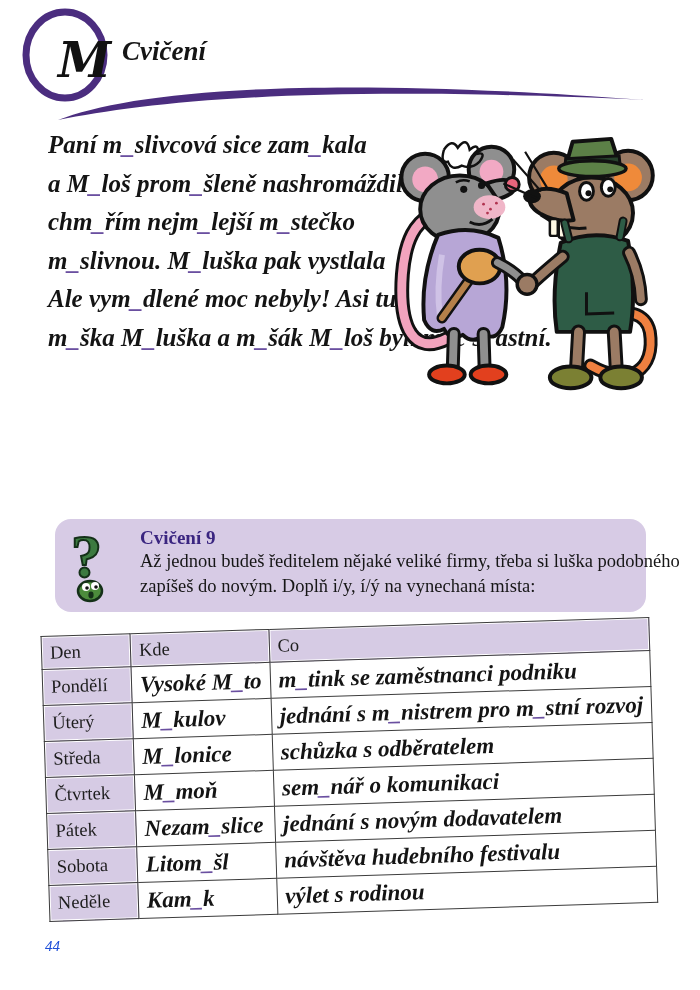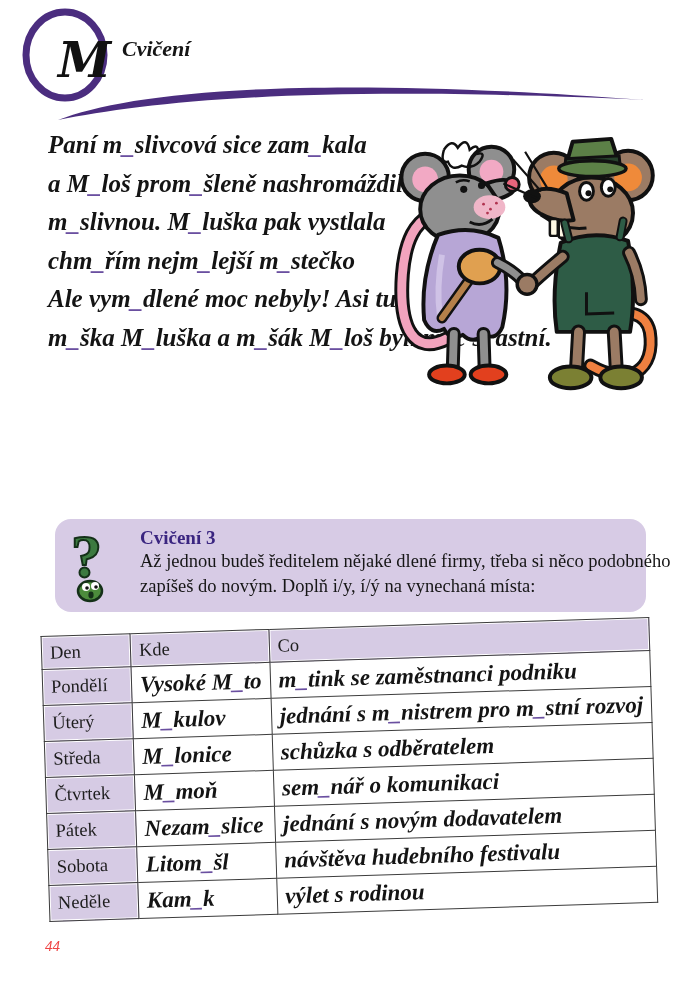--- a/index.html
+++ b/index.html
@@ -4,21 +4,21 @@
 <style>
   html,body{margin:0;padding:0;background:#ffffff;}
   .page{position:relative;width:700px;height:990px;background:#ffffff;overflow:hidden;
         font-family:"Liberation Serif",serif;color:#1d1d1d;}
 
   
   .logo{position:absolute;left:18px;top:6px;width:94px;height:100px;}
   .logo-letter{position:absolute;left:40px;top:26px;font-family:"DejaVu Serif",serif;
                font-style:italic;font-weight:bold;font-size:48px;color:#111;}
   .chapter-title{position:absolute;left:122px;top:36px;font-family:"Liberation Serif",serif;
-                 font-style:italic;font-weight:600;font-size:22px;color:#151515;}
+                 font-style:italic;font-weight:600;font-size:27px;color:#151515;}
   .swoosh{position:absolute;left:0;top:62px;width:700px;height:60px;}
 
   
   .story{position:absolute;left:48px;top:126px;}
   .hand{font-family:"Liberation Serif",serif;font-style:italic;font-weight:600;
         font-size:25px;color:#141414;white-space:nowrap;}
   .story .hand{line-height:38.5px;}
   .blank{color:#6a4fa0;font-weight:bold;}
 
   
@@ -38,43 +38,43 @@
             transform-origin:0 50%;}
   table.diary{border-collapse:collapse;background:#fff;}
   table.diary td,table.diary th{border:1.6px solid #3c3c3c;box-shadow:inset 0 0 0 1px #ffffff;}
   table.diary th{background:#d6cbe4;font-weight:normal;text-align:left;
                  font-size:18.5px;padding:4px 8px;height:24px;}
   td.c-den{background:#d6cbe4;font-size:18.5px;padding:2px 8px;width:72px;height:31px;}
   td.c-kde{width:112px;padding:0 8px;}
   td.c-co{width:350px;padding:0 8px;}
   td.c-kde .hand,td.c-co .hand{font-size:23px;line-height:24px;}
 
-  .page-num{position:absolute;left:45px;top:938px;font-style:italic;font-size:15px;color:#ef4444;}
+  .page-num{position:absolute;left:45px;top:938px;font-style:italic;font-size:15px;color:#1d4ed8;}
 </style>
 </head>
 <body>
 
 <div class="page">
 
   <div class="logo">
     <svg width="94" height="100" viewBox="0 0 94 100">
       <ellipse cx="47" cy="49" rx="39" ry="43" fill="none" stroke="#4b2d7f" stroke-width="7"></ellipse>
     </svg>
     <span class="logo-letter">M</span>
   </div>
   <div class="chapter-title">Cvičení</div>
   <svg class="swoosh" viewBox="0 0 700 60">
     <path d="M58 58 C 130 30, 300 12, 645 38 C 300 22, 150 40, 58 58 Z" fill="#4b2d7f"></path>
   </svg>
 
   <div class="story">
     <div class="hand blanks">Paní m<span class="blank">_</span>slivcová sice zam<span class="blank">_</span>kala</div>
     <div class="hand blanks">a M<span class="blank">_</span>loš prom<span class="blank">_</span>šleně nashromáždili</div>
+    <div class="hand blanks">chm<span class="blank">_</span>řím nejm<span class="blank">_</span>lejší m<span class="blank">_</span>stečko</div>
     <div class="hand blanks">m<span class="blank">_</span>slivnou. M<span class="blank">_</span>luška pak vystlala</div>
-    <div class="hand blanks">chm<span class="blank">_</span>řím nejm<span class="blank">_</span>lejší m<span class="blank">_</span>stečko</div>
     <div class="hand blanks">Ale vym<span class="blank">_</span>dlené moc nebyly! Asi tu</div>
     <div class="hand blanks">m<span class="blank">_</span>ška M<span class="blank">_</span>luška a m<span class="blank">_</span>šák M<span class="blank">_</span>loš byli moc šťastní.</div>
   </div>
 
   <svg class="mice" viewBox="0 0 290 295">
 
     <path d="M55 215 C 22 232, 6 205, 10 150 C 13 113, 24 98, 38 90" fill="none" stroke="#111" stroke-width="15" stroke-linecap="round"></path>
     <path d="M55 215 C 22 232, 6 205, 10 150 C 13 113, 24 98, 38 90" fill="none" stroke="#f2a3bd" stroke-width="9" stroke-linecap="round"></path>
 
     <path d="M200 242 C 240 265, 266 246, 260 208 C 256 188, 234 184, 224 196" fill="none" stroke="#111" stroke-width="14" stroke-linecap="round"></path>
@@ -159,22 +159,22 @@
   <div class="exbox">
     <svg class="mascot" viewBox="0 0 62 80">
       <text x="4" y="52" font-family="Liberation Serif, serif" font-weight="bold" font-size="62" fill="#3c7a40" stroke="#143018" stroke-width="2">?</text>
       <ellipse cx="23" cy="66" rx="12" ry="10" fill="#4c8c3c" stroke="#143018" stroke-width="2.5"></ellipse>
       <circle cx="19" cy="62" r="4" fill="#fff"></circle>
         <circle cx="28" cy="61" r="4" fill="#fff"></circle>
       <circle cx="20" cy="63" r="1.8" fill="#111"></circle>
         <circle cx="29" cy="62" r="1.8" fill="#111"></circle>
       <ellipse cx="24" cy="70" rx="2.6" ry="3.4" fill="#143018"></ellipse>
     </svg>
-    <div class="exbox-title">Cvičení 3</div>
-    <div class="exbox-line l1">Až jednou budeš ředitelem nějaké dlené firmy, třeba si něco podobného</div>
+    <div class="exbox-title">Cvičení 9</div>
+    <div class="exbox-line l1">Až jednou budeš ředitelem nějaké veliké firmy, třeba si luška podobného</div>
     <div class="exbox-line l2">zapíšeš do novým. Doplň i/y, í/ý na vynechaná místa:</div>
   </div>
 
   <div class="tbl-wrap">
     <table class="diary">
       <thead>
         <tr>
           <th style="width:72px">Den</th>
           <th style="width:112px">Kde</th>
           <th style="width:350px">Co</th>

